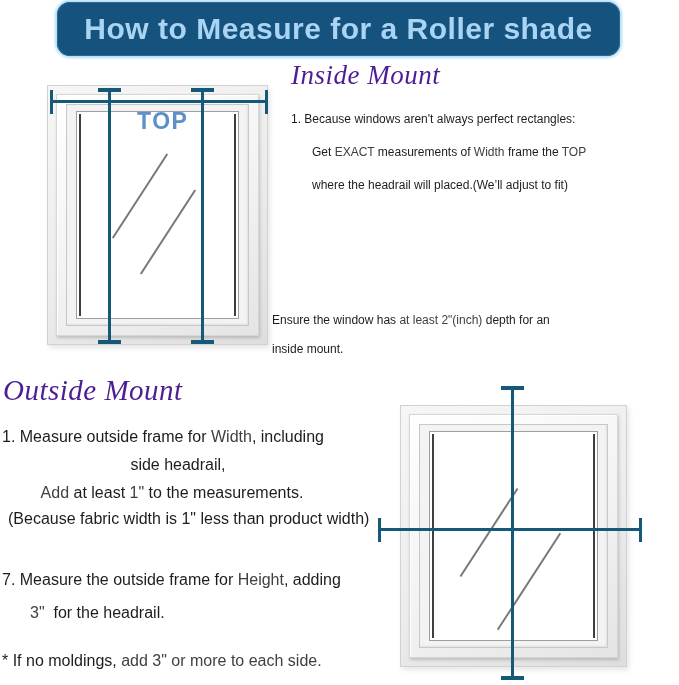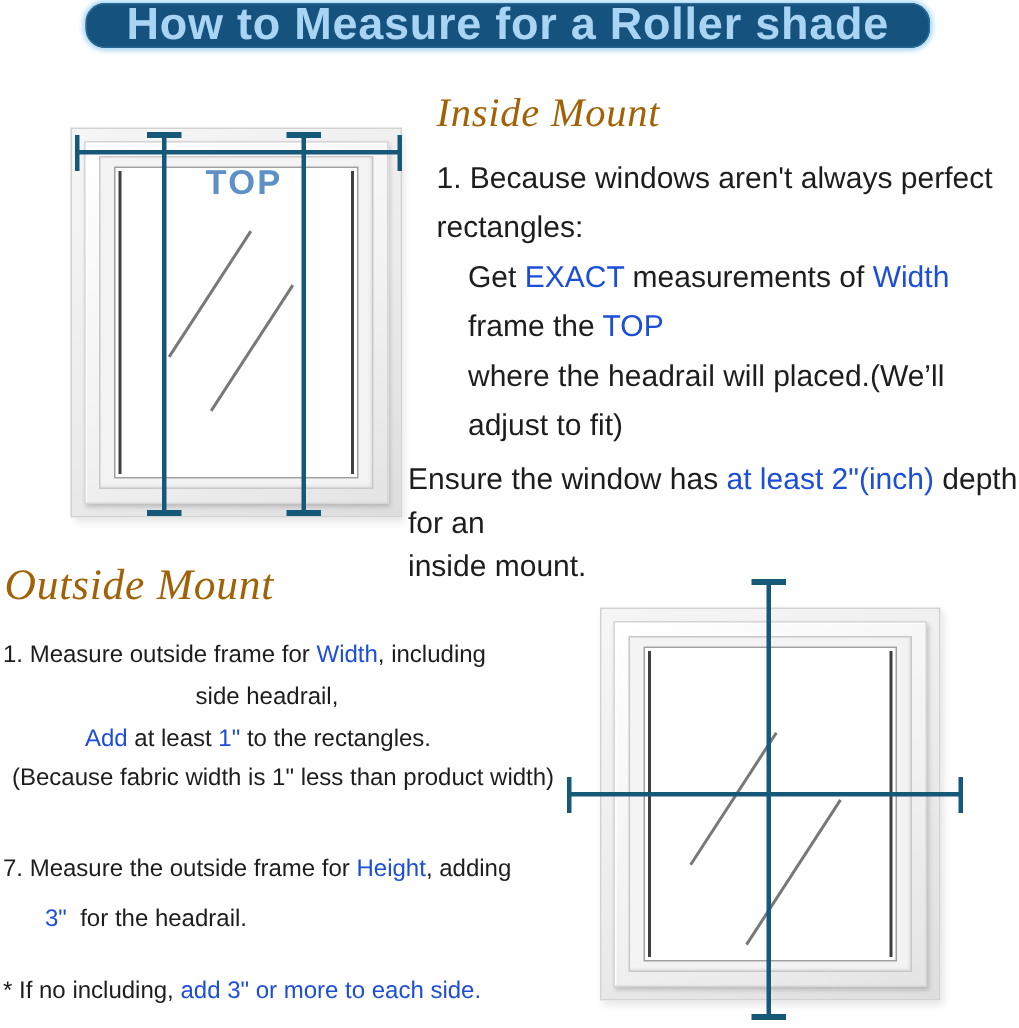--- a/index.html
+++ b/index.html
@@ -1,20 +1,20 @@
 <!DOCTYPE html>
 <html><head>
 <meta charset="utf-8">
 <style>
   html,body{margin:0;padding:0;background:#ffffff;}
   .page{position:relative;width:679px;height:685px;background:#fff;overflow:hidden;
         font-family:"Liberation Sans",sans-serif;color:#1d1d1d;}
 
   
-  .banner{position:absolute;left:57px;top:2px;width:563px;height:30px;
+  .banner{position:absolute;left:57px;top:2px;width:563px;height:54px;
           background:#15537E;border-radius:13px;
           box-shadow:0 0 3px 2px rgba(110,190,235,.55), inset 0 0 0 1px #2a6a96;
           display:flex;align-items:center;justify-content:center;}
   .banner-title{font-size:30px;font-weight:bold;color:#AAD4F3;letter-spacing:.5px;}
 
   
   .win{position:absolute;}
   .win .casing{position:absolute;inset:0;
         background:linear-gradient(150deg,#f6f6f6 0%,#ececec 55%,#dedede 100%);
         border:1px solid #d2d2d2;box-shadow:2px 3px 5px rgba(0,0,0,.10);}
@@ -38,24 +38,24 @@
   .mv{position:absolute;width:3px;background:#165878;}
   .mv::before,.mv::after{content:"";position:absolute;height:4px;width:23px;left:-10px;background:#165878;}
   .mv::before{top:0}
   .mv::after{bottom:0}
 
   .top-label{position:absolute;left:137px;top:108px;font-size:23px;font-weight:bold;
              color:#5E8FC6;letter-spacing:1.5px;}
 
   
   .sec-heading{position:absolute;font-family:"Liberation Serif",serif;font-style:italic;
-               color:#a16207;letter-spacing:.5px;}
-  .txt{position:absolute;font-size:20px;}
+               color:#4c1d95;letter-spacing:.5px;}
+  .txt{position:absolute;font-size:12px;}
   .txt .line{white-space:pre-wrap;}
-  .purple{color:#1d4ed8;}
+  .purple{color:#404040;}
   .ind21{padding-left:21px;}
   .ind14{padding-left:14px;}
   .ind30{padding-left:30px;}
   .ind18{padding-left:18px;}
   .ind28{padding-left:28px;}
 </style>
 </head>
 <body>
 
 <div class="page">
@@ -91,34 +91,34 @@
   <div class="txt" style="left:272px;top:306px;line-height:29px;">
     <div class="line"><span>Ensure the window has </span><span class="purple">at least 2"(inch)</span><span> depth for an</span></div>
     <div class="line"><span>inside mount.</span></div>
   </div>
 
   <div class="sec-heading" style="left:3px;top:374px;font-size:29px;">Outside Mount</div>
 
   <div class="txt" style="left:2px;top:423px;line-height:28px;font-size:16px;text-align:center;">
     <div class="line"><span>1. Measure outside frame for </span><span class="purple">Width</span><span>, including</span></div>
     <div class="line ind30"><span>side headrail,</span></div>
-    <div class="line ind18"><span class="purple">Add</span><span> at least </span><span class="purple">1"</span><span> to the rectangles.</span></div>
+    <div class="line ind18"><span class="purple">Add</span><span> at least </span><span class="purple">1"</span><span> to the measurements.</span></div>
   </div>
 
   <div class="txt" style="left:8px;top:510px;font-size:16px;">
     <div class="line"><span>(Because fabric width is 1" less than product width)</span></div>
   </div>
 
   <div class="txt" style="left:2px;top:563px;line-height:33px;font-size:16px;">
     <div class="line"><span>7. Measure the outside frame for </span><span class="purple">Height</span><span>, adding</span></div>
     <div class="line ind28"><span class="purple">3"</span><span>  for the headrail.</span></div>
   </div>
 
   <div class="txt" style="left:2px;top:652px;font-size:16px;">
-    <div class="line"><span>* If no including, </span><span class="purple">add 3" or more to each side.</span></div>
+    <div class="line"><span>* If no moldings, </span><span class="purple">add 3" or more to each side.</span></div>
   </div>
 
   <div class="win" style="left:400px;top:405px;width:227px;height:262px;">
     <div class="casing"></div>
     <div class="frame"></div>
     <div class="lip"></div>
     <div class="glass">
       <div class="refl" style="left:58px;top:48px;height:105px;"></div>
       <div class="refl" style="left:98px;top:92px;height:115px;"></div>
     </div>

